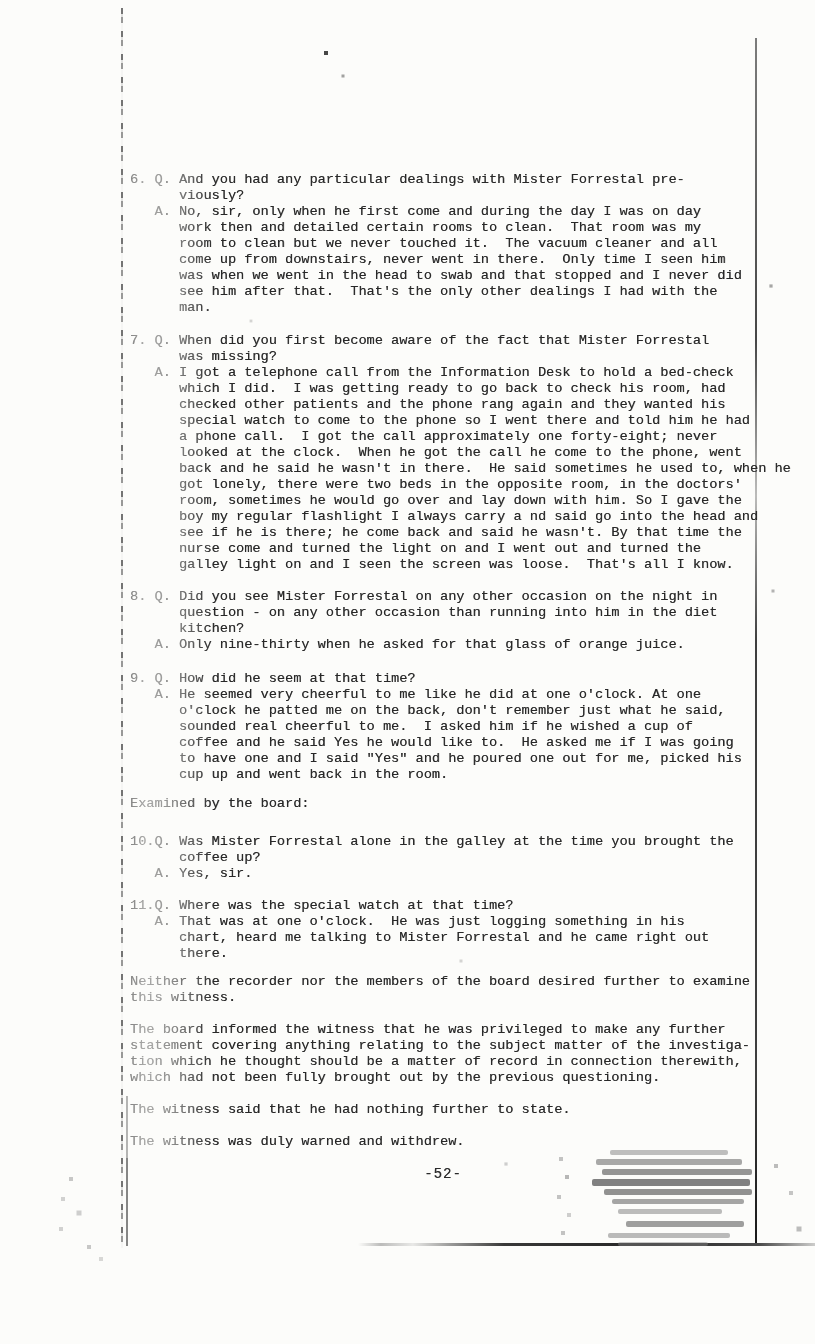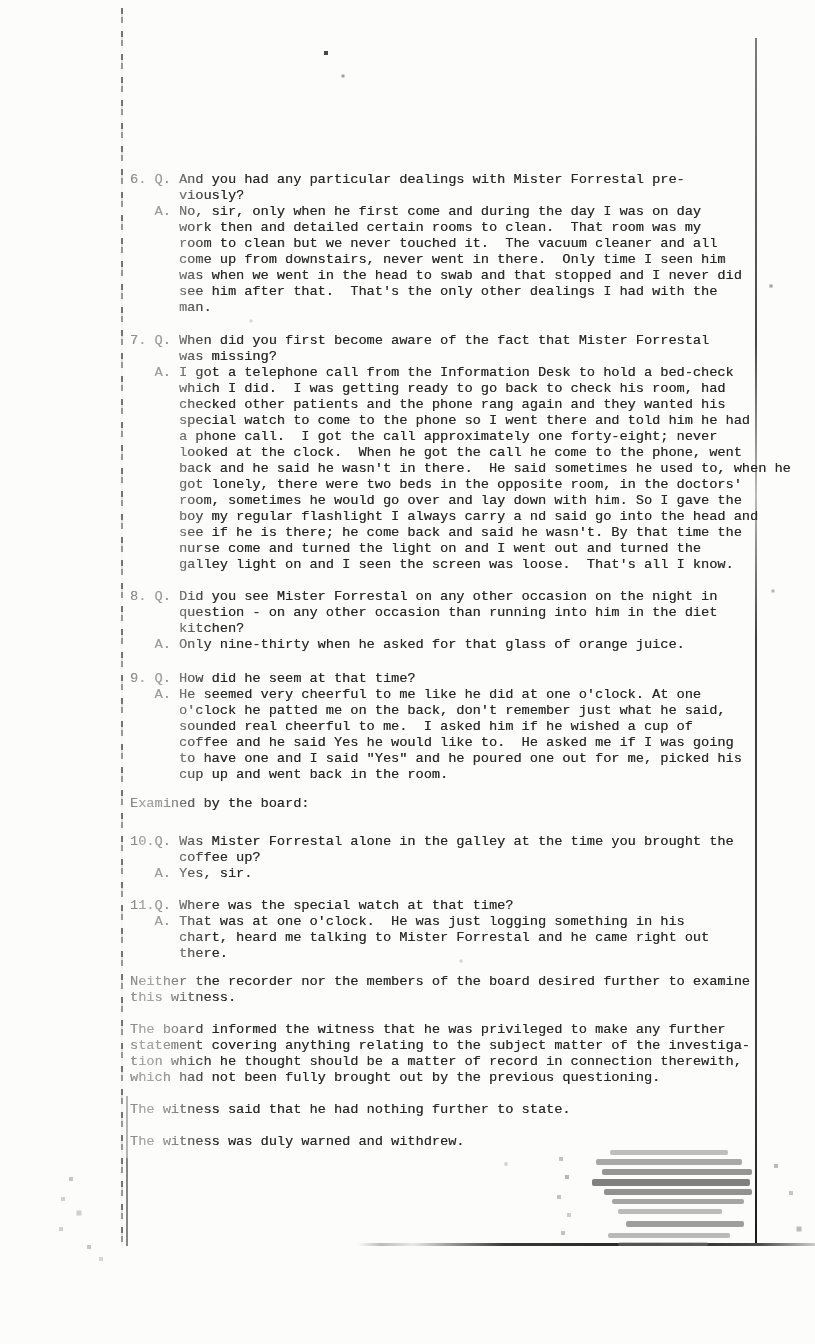--- a/index.html
+++ b/index.html
@@ -133,20 +133,21 @@
 
   <div class="rule-left"></div>
   <div class="rule-left-double"></div>
   <div class="rule-right"></div>
   <div class="rule-bottom"></div>
 
   <div id="transcript"><div class="block"><div class="line">6. Q. And you had any particular dealings with Mister Forrestal pre-</div><div class="line">      viously?</div><div class="line">   A. No, sir, only when he first come and during the day I was on day</div><div class="line">      work then and detailed certain rooms to clean.  That room was my</div><div class="line">      room to clean but we never touched it.  The vacuum cleaner and all</div><div class="line">      come up from downstairs, never went in there.  Only time I seen him</div><div class="line">      was when we went in the head to swab and that stopped and I never did</div><div class="line">      see him after that.  That's the only other dealings I had with the</div><div class="line">      man.</div></div><div class="block"><div class="line">7. Q. When did you first become aware of the fact that Mister Forrestal</div><div class="line">      was missing?</div><div class="line">   A. I got a telephone call from the Information Desk to hold a bed-check</div><div class="line">      which I did.  I was getting ready to go back to check his room, had</div><div class="line">      checked other patients and the phone rang again and they wanted his</div><div class="line">      special watch to come to the phone so I went there and told him he had</div><div class="line">      a phone call.  I got the call approximately one forty-eight; never</div><div class="line">      looked at the clock.  When he got the call he come to the phone, went</div><div class="line">      back and he said he wasn't in there.  He said sometimes he used to, when he</div><div class="line">      got lonely, there were two beds in the opposite room, in the doctors'</div><div class="line">      room, sometimes he would go over and lay down with him. So I gave the</div><div class="line">      boy my regular flashlight I always carry a nd said go into the head and</div><div class="line">      see if he is there; he come back and said he wasn't. By that time the</div><div class="line">      nurse come and turned the light on and I went out and turned the</div><div class="line">      galley light on and I seen the screen was loose.  That's all I know.</div></div><div class="block"><div class="line">8. Q. Did you see Mister Forrestal on any other occasion on the night in</div><div class="line">      question - on any other occasion than running into him in the diet</div><div class="line">      kitchen?</div><div class="line">   A. Only nine-thirty when he asked for that glass of orange juice.</div></div><div class="block"><div class="line">9. Q. How did he seem at that time?</div><div class="line">   A. He seemed very cheerful to me like he did at one o'clock. At one</div><div class="line">      o'clock he patted me on the back, don't remember just what he said,</div><div class="line">      sounded real cheerful to me.  I asked him if he wished a cup of</div><div class="line">      coffee and he said Yes he would like to.  He asked me if I was going</div><div class="line">      to have one and I said "Yes" and he poured one out for me, picked his</div><div class="line">      cup up and went back in the room.</div></div><div class="block"><div class="line">Examined by the board:</div></div><div class="block"><div class="line">10.Q. Was Mister Forrestal alone in the galley at the time you brought the</div><div class="line">      coffee up?</div><div class="line">   A. Yes, sir.</div></div><div class="block"><div class="line">11.Q. Where was the special watch at that time?</div><div class="line">   A. That was at one o'clock.  He was just logging something in his</div><div class="line">      chart, heard me talking to Mister Forrestal and he came right out</div><div class="line">      there.</div></div><div class="block"><div class="line">Neither the recorder nor the members of the board desired further to examine</div><div class="line">this witness.</div></div><div class="block"><div class="line">The board informed the witness that he was privileged to make any further</div><div class="line">statement covering anything relating to the subject matter of the investiga-</div><div class="line">tion which he thought should be a matter of record in connection therewith,</div><div class="line">which had not been fully brought out by the previous questioning.</div></div><div class="block"><div class="line">The witness said that he had nothing further to state.</div></div><div class="block"><div class="line">The witness was duly warned and withdrew.</div></div></div>
 
   <div class="fade-left"></div>
 
+  <div class="page-number">-52-</div>
 
   <div class="smudge">
     <div class="sm1"></div>
       <div class="sm2"></div>
       <div class="sm3"></div>
     <div class="sm4"></div>
       <div class="sm5"></div>
       <div class="sm6"></div>
     <div class="sm7"></div>
       <div class="sm8"></div>

